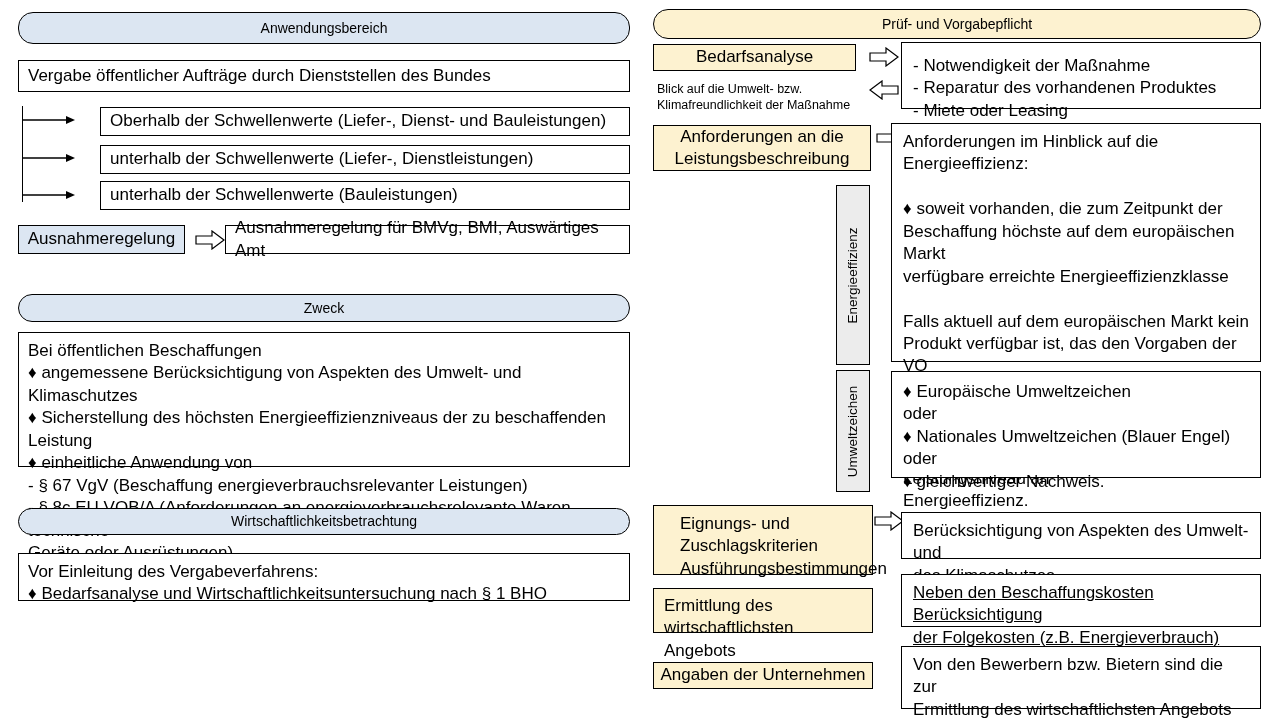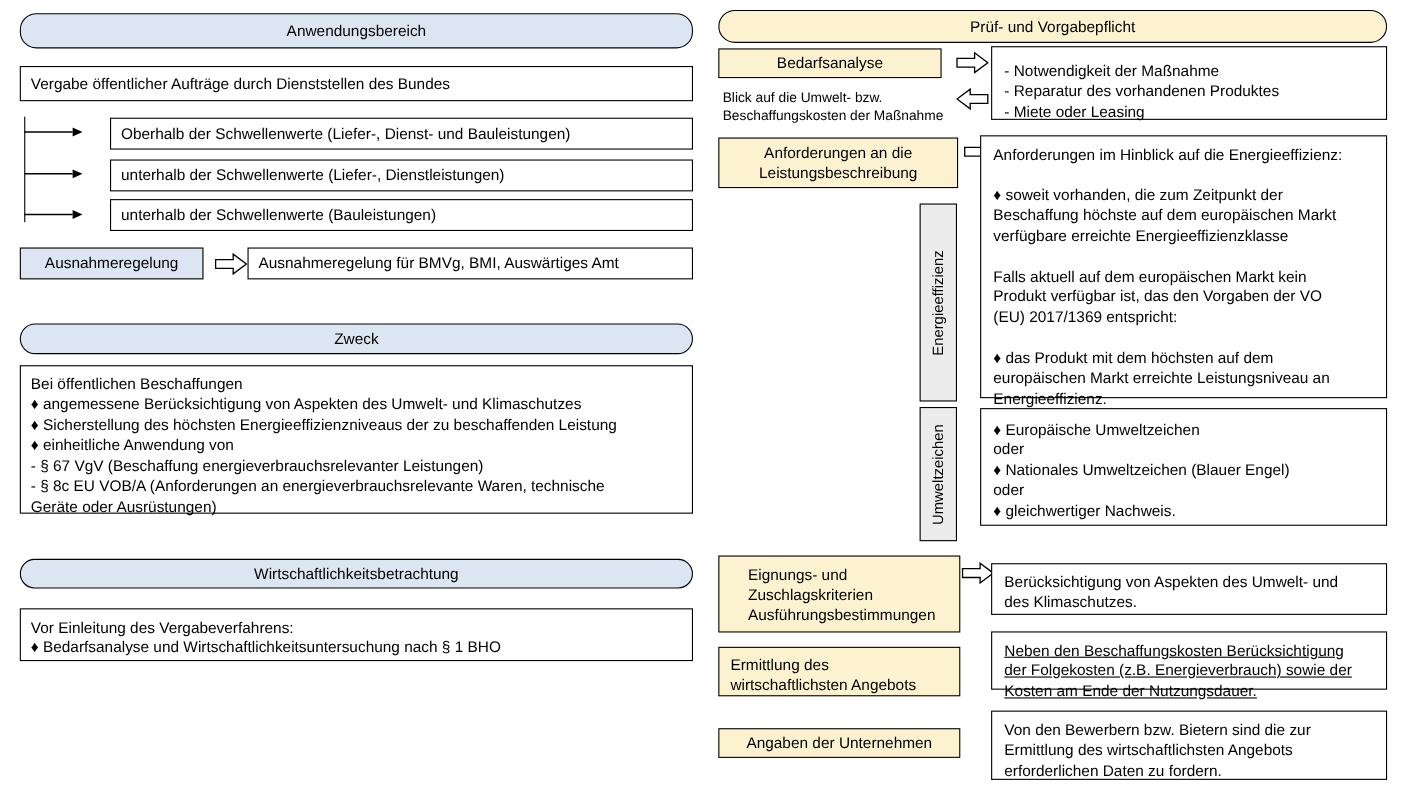--- a/index.html
+++ b/index.html
@@ -14,21 +14,21 @@
   #canvas {
     position: relative;
     width: 1280px;
     height: 720px;
     background: #ffffff;
   }
   .box {
     position: absolute;
     border: 1px solid #000000;
     background: #ffffff;
-    font-size: 14px;
+    font-size: 17px;
     line-height: 1.32;
     white-space: pre-line;
   }
   .hdr {
     text-align: center;
     display: flex;
     align-items: center;
     justify-content: center;
     font-size: 14px;
     border-radius: 15px;
@@ -124,21 +124,21 @@
   <div class="box hdr blue" style="left:18px; top:508px; width:612px; height:27px;">Wirtschaftlichkeitsbetrachtung</div>
 
   <div class="box pad" style="left:18px; top:553px; width:612px; height:48px; padding:7px 9px;">Vor Einleitung des Vergabeverfahrens:
 ♦ Bedarfsanalyse und Wirtschaftlichkeitsuntersuchung  nach § 1 BHO</div>
 
   <div class="box hdr yellow" style="left:653px; top:9px; width:608px; height:30px;">Prüf- und Vorgabepflicht</div>
 
   <div class="box ctr yellow" style="left:653px; top:44px; width:203px; height:27px;">Bedarfsanalyse</div>
 
   <div class="plain" style="left:657px; top:81px; width:225px;">Blick auf die Umwelt- bzw.
-Beschaffungskosten der Maßnahme</div>
+Klimafreundlichkeit der Maßnahme</div>
 
   <div class="arrow" style="left:869px; top:47px;">
     <svg width="30" height="20" viewBox="0 0 30 20">
         <path d="M1 6 H17 V1 L29 10 L17 19 V14 H1 Z" fill="#ffffff" stroke="#000" stroke-width="1.2" stroke-linejoin="miter"></path>
       </svg>
   </div>
 
   <div class="arrow" style="left:869px; top:80px;">
     <svg width="30" height="20" viewBox="0 0 30 20">
         <path d="M29 6 H13 V1 L1 10 L13 19 V14 H29 Z" fill="#ffffff" stroke="#000" stroke-width="1.2" stroke-linejoin="miter"></path>

